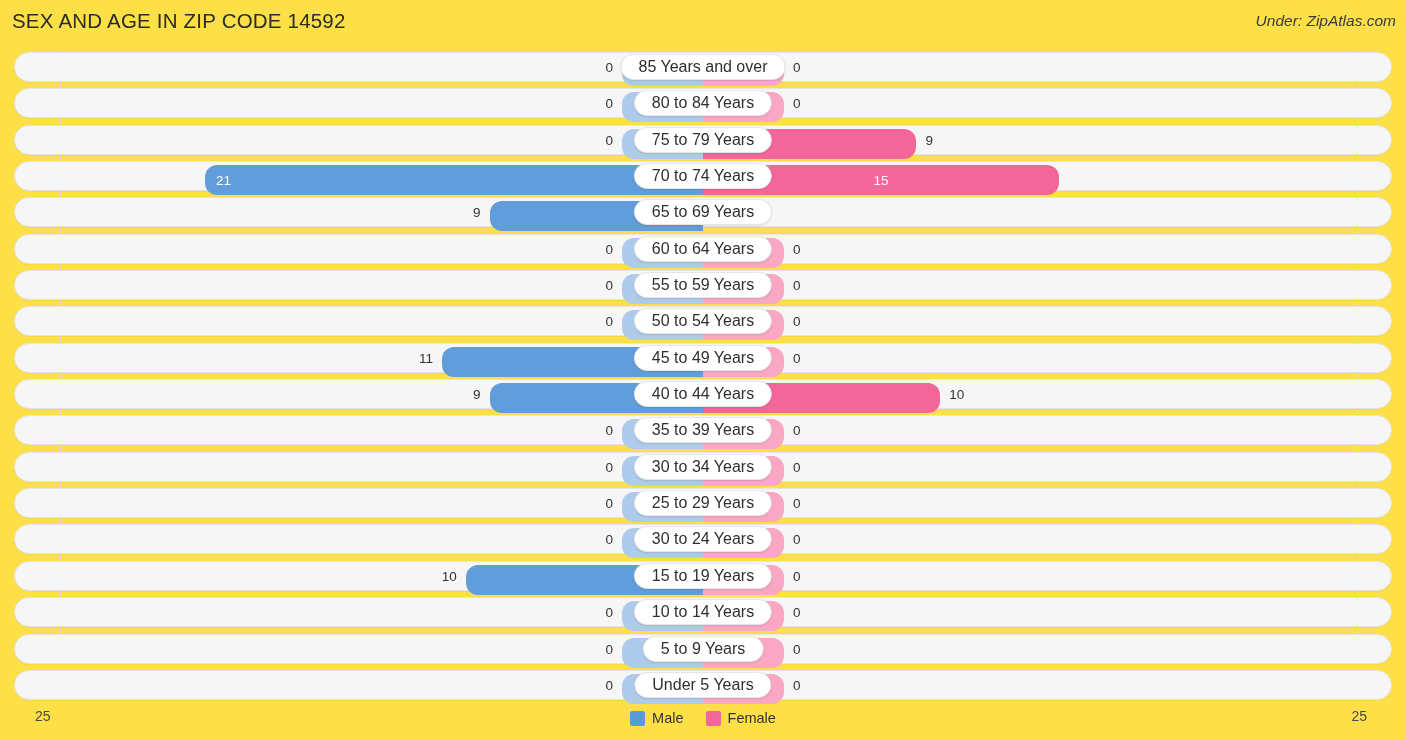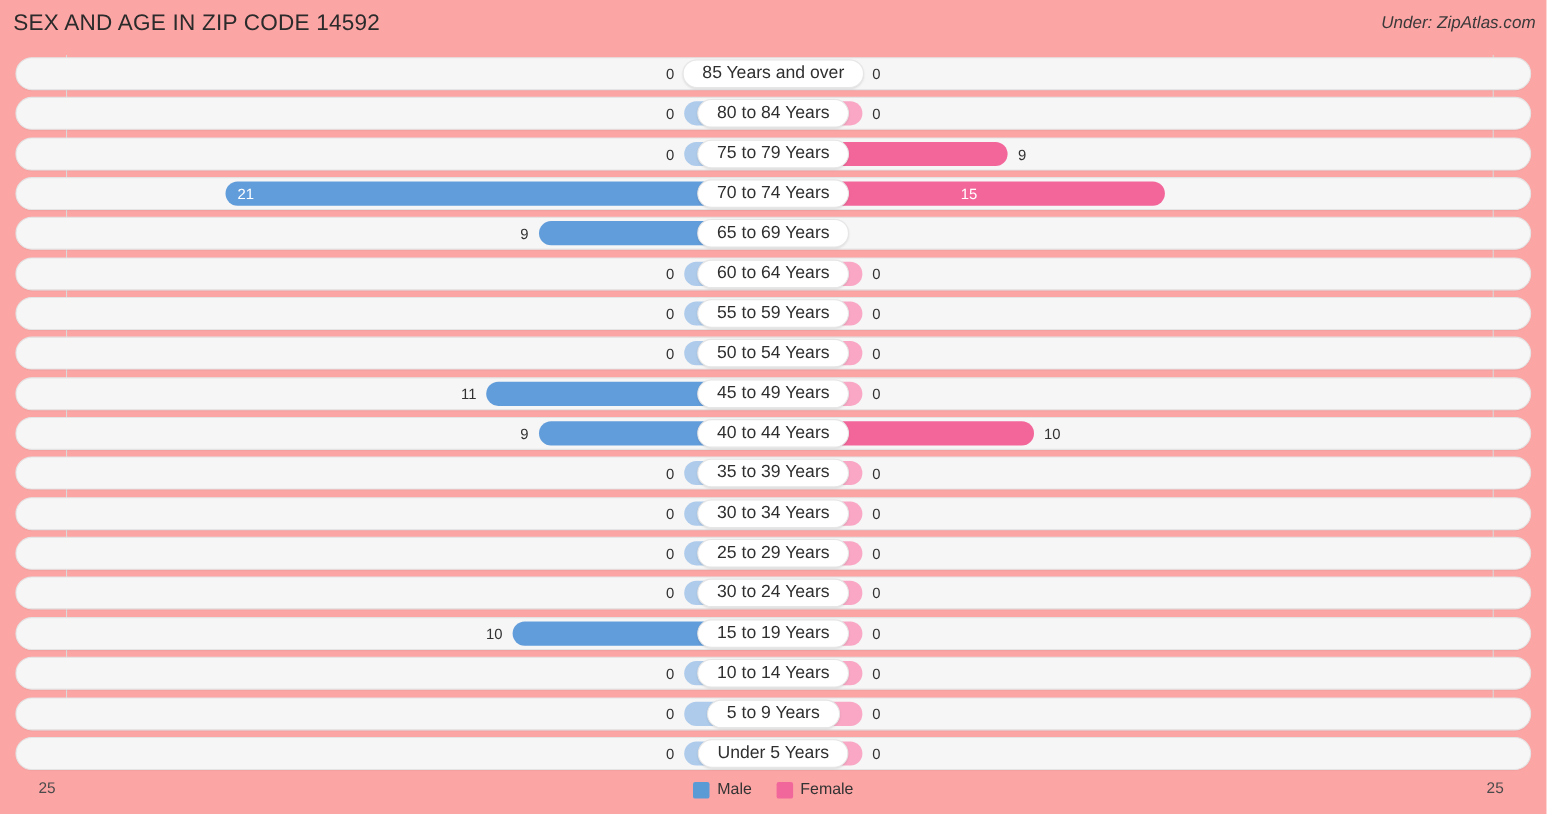--- a/index.html
+++ b/index.html
@@ -4,21 +4,21 @@
 <title>Sex and Age in Zip Code 14592</title>
 <style>
   * { box-sizing: border-box; }
   html, body {
     margin: 0; padding: 0;
     width: 1406px; height: 740px;
     background: #ffffff;
     font-family: "Liberation Sans", "DejaVu Sans", sans-serif;
     overflow: hidden;
   }
-  .page { position: relative; width: 1406px; height: 740px; background: #fca5a5; padding-left: 48px; }
+  .page { position: relative; width: 1406px; height: 740px; background: #fde047; padding-left: 48px; }
 
   
   .chart-title {
     position: absolute; left: 12px; top: 9px;
     font-size: 20.5px; font-weight: 400; color: #2b2b2b;
     letter-spacing: .2px; white-space: nowrap;
   }
   .chart-source {
     position: absolute; right: 10px; top: 12px;
     font-size: 15.5px; font-style: italic; color: #3a3a3a;
@@ -48,21 +48,21 @@
     position: absolute; left: 14px; right: 14px;
     top: 2px; height: 30px;
     background: #f6f6f6;
     border: 1px solid #e4e4e4;
     border-radius: 16px;
     box-shadow: 0 1px 1px rgba(0,0,0,.035);
   }
 
   
   .bar {
-    position: absolute; top: 6px; height: 22px;
+    position: absolute; top: 6px; height: 30px;
     display: flex; align-items: center;
   }
   .bar.male   { border-radius: 12px 0 0 12px; justify-content: flex-start; }
   .bar.female { border-radius: 0 12px 12px 0; justify-content: center; }
   .bar .inval {
     font-size: 13.5px; color: #ffffff; font-weight: 400;
     padding: 0 11px; white-space: nowrap;
   }
 
   

